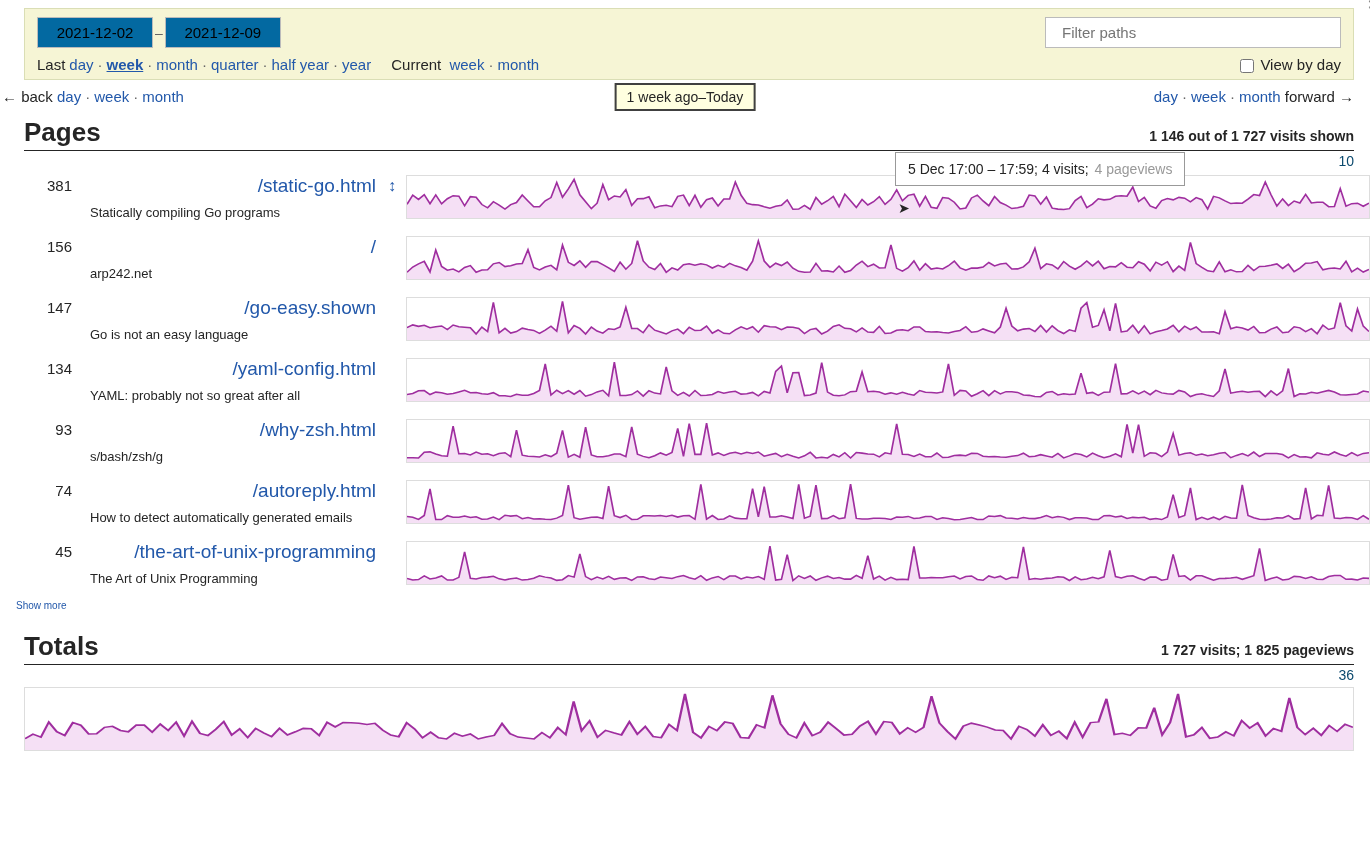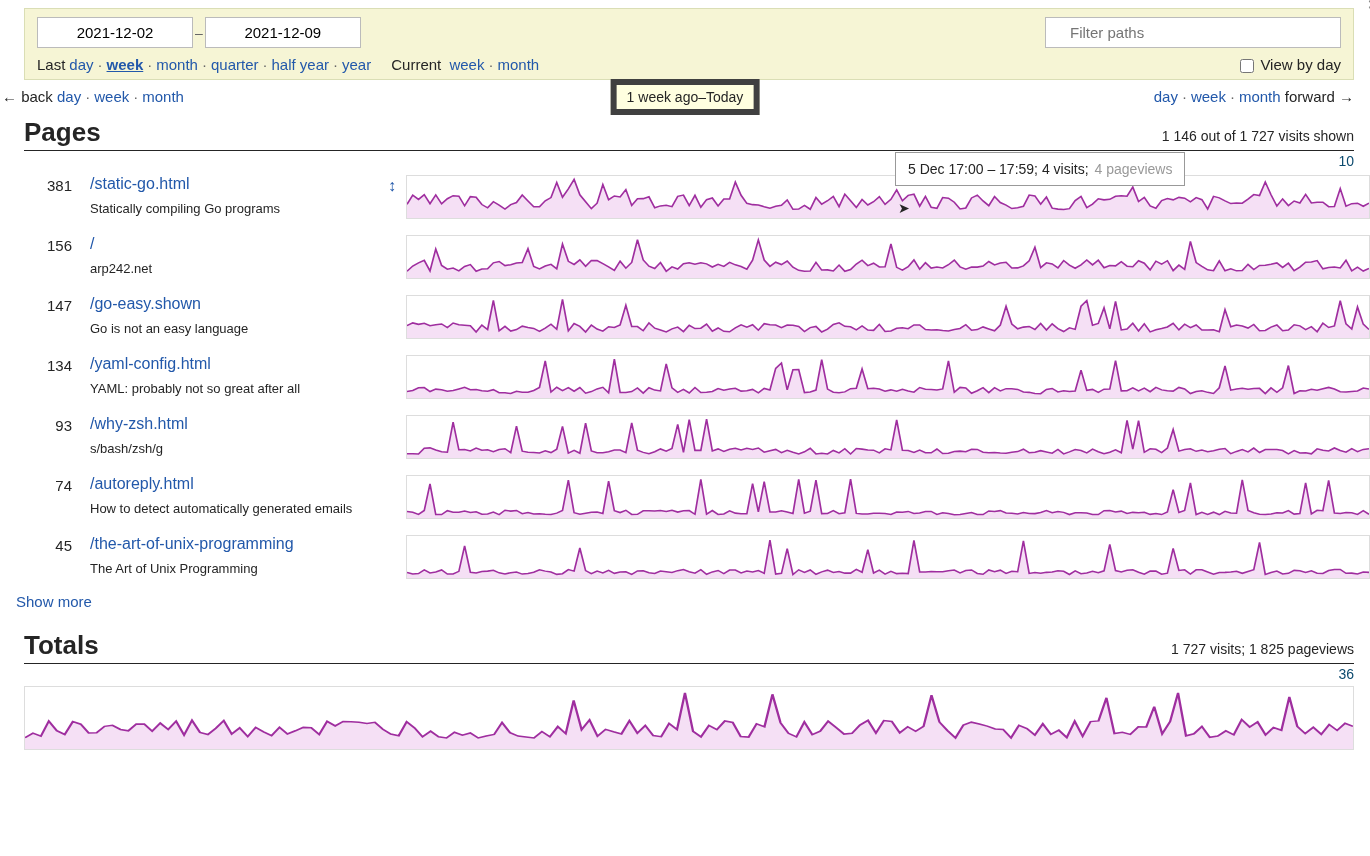--- a/index.html
+++ b/index.html
@@ -19,28 +19,28 @@
   position: relative;
 }
 .gear-wrap { position: absolute; top: -6px; right: -16px; }
 .gear { width: 22px; height: 22px; fill: #888; cursor: pointer; }
 .date-row { display: flex; align-items: center; margin-bottom: 8px; }
 .date-input {
   border: 1px solid #bbb;
   padding: 6px 18px;
   font-size: 15px;
   text-align: center;
-  width: 156px;
-  background: #ffffff;
+  width: 116px;
+  background: #0369a1;
 }
 .dash { margin: 0 2px; color: #666; }
 .filter-wrap { margin-left: auto; }
 .filter-input {
   border: 1px solid #bbb;
-  padding: 6px 24px;
+  padding: 6px 16px;
   font-size: 15px;
   width: 296px;
   background: #fff;
 }
 .quick-row { display: flex; align-items: center; font-size: 15px; }
 .quick-row .lbl { color: #252525; margin-right: 4px; }
 .link { color: #2258aa; cursor: pointer; }
 .link.active { font-weight: 700; text-decoration: underline; }
 .sep { color: #666; margin: 0 4px; }
 .current-group { margin-left: 20px; }
@@ -54,39 +54,39 @@
   font-size: 15px;
   position: relative;
 }
 .navrow .left, .navrow .right { display: flex; align-items: center; }
 .navrow .right { margin-left: auto; }
 .navrow .badge {
   position: absolute;
   left: 50%;
   transform: translateX(-50%);
   background: #ffffe0;
-  border: 6px solid #404040;
+  border: 2px solid #404040;
   padding: 4px 10px;
   font-size: 14px;
 }
 .arrow-txt { color: #252525; }
 
 .section { padding: 8px 16px 0 24px; }
 .section h2 {
   font-size: 26px;
   font-weight: 600;
   border-bottom: 1px solid #252525;
   padding-bottom: 2px;
   display: flex;
   align-items: baseline;
 }
 .section h2 .meta {
   margin-left: auto;
   font-size: 14px;
-  font-weight: 400;
+  font-weight: 700;
   color: #252525;
 }
 
 .yaxis {
   text-align: right;
   font-size: 14px;
   color: #0c4a6e;
   padding: 2px 16px 0 0;
 }
 
@@ -121,23 +121,24 @@
   padding-right: 18px;
   font-size: 15px;
   padding-top: 2px;
 }
 .page-row .info {
   width: 298px;
   padding-right: 12px;
 }
 .page-row .info .path {
   color: #2258aa;
-  font-size: 16px;
+  font-size: 19px;
   margin-bottom: 8px;
   cursor: pointer;
+  text-align: right;
 }
 .page-row .info .desc {
   font-size: 13px;
   color: #252525;
 }
 .page-row .resize {
   width: 18px;
   padding-top: 2px;
   color: #2258aa;
   font-size: 16px;
@@ -146,21 +147,21 @@
 .page-row .chart-col { flex: 1; }
 
 svg.spark {
   width: 100%;
   height: 44px;
   display: block;
   border: 1px solid #ddd;
 }
 svg.spark.big { height: 64px; }
 
-.show-more { color: #2258aa; font-size: 15px; padding: 4px 0 12px 16px; cursor: pointer; }
+.show-more { color: #2258aa; font-size: 10px; padding: 4px 0 12px 16px; cursor: pointer; }
 
 .totals-chart { padding: 4px 16px 0 24px; }
 </style>
 </head>
 <body>
 
 <div class="gear-wrap">
   <svg class="gear" viewBox="0 0 24 24">
       <path d="M12 8a4 4 0 100 8 4 4 0 000-8zm9.4 4a7.5 7.5 0 00-.1-1.3l2.1-1.6-2-3.5-2.5 1a7.6 7.6 0 00-2.2-1.3L16.3 2h-4l-.4 2.7a7.6 7.6 0 00-2.2 1.3l-2.5-1-2 3.5 2.1 1.6a7.5 7.5 0 000 2.6l-2.1 1.6 2 3.5 2.5-1a7.6 7.6 0 002.2 1.3l.4 2.7h4l.4-2.7a7.6 7.6 0 002.2-1.3l2.5 1 2-3.5-2.1-1.6c.1-.4.1-.9.1-1.3z"></path>
     </svg>

